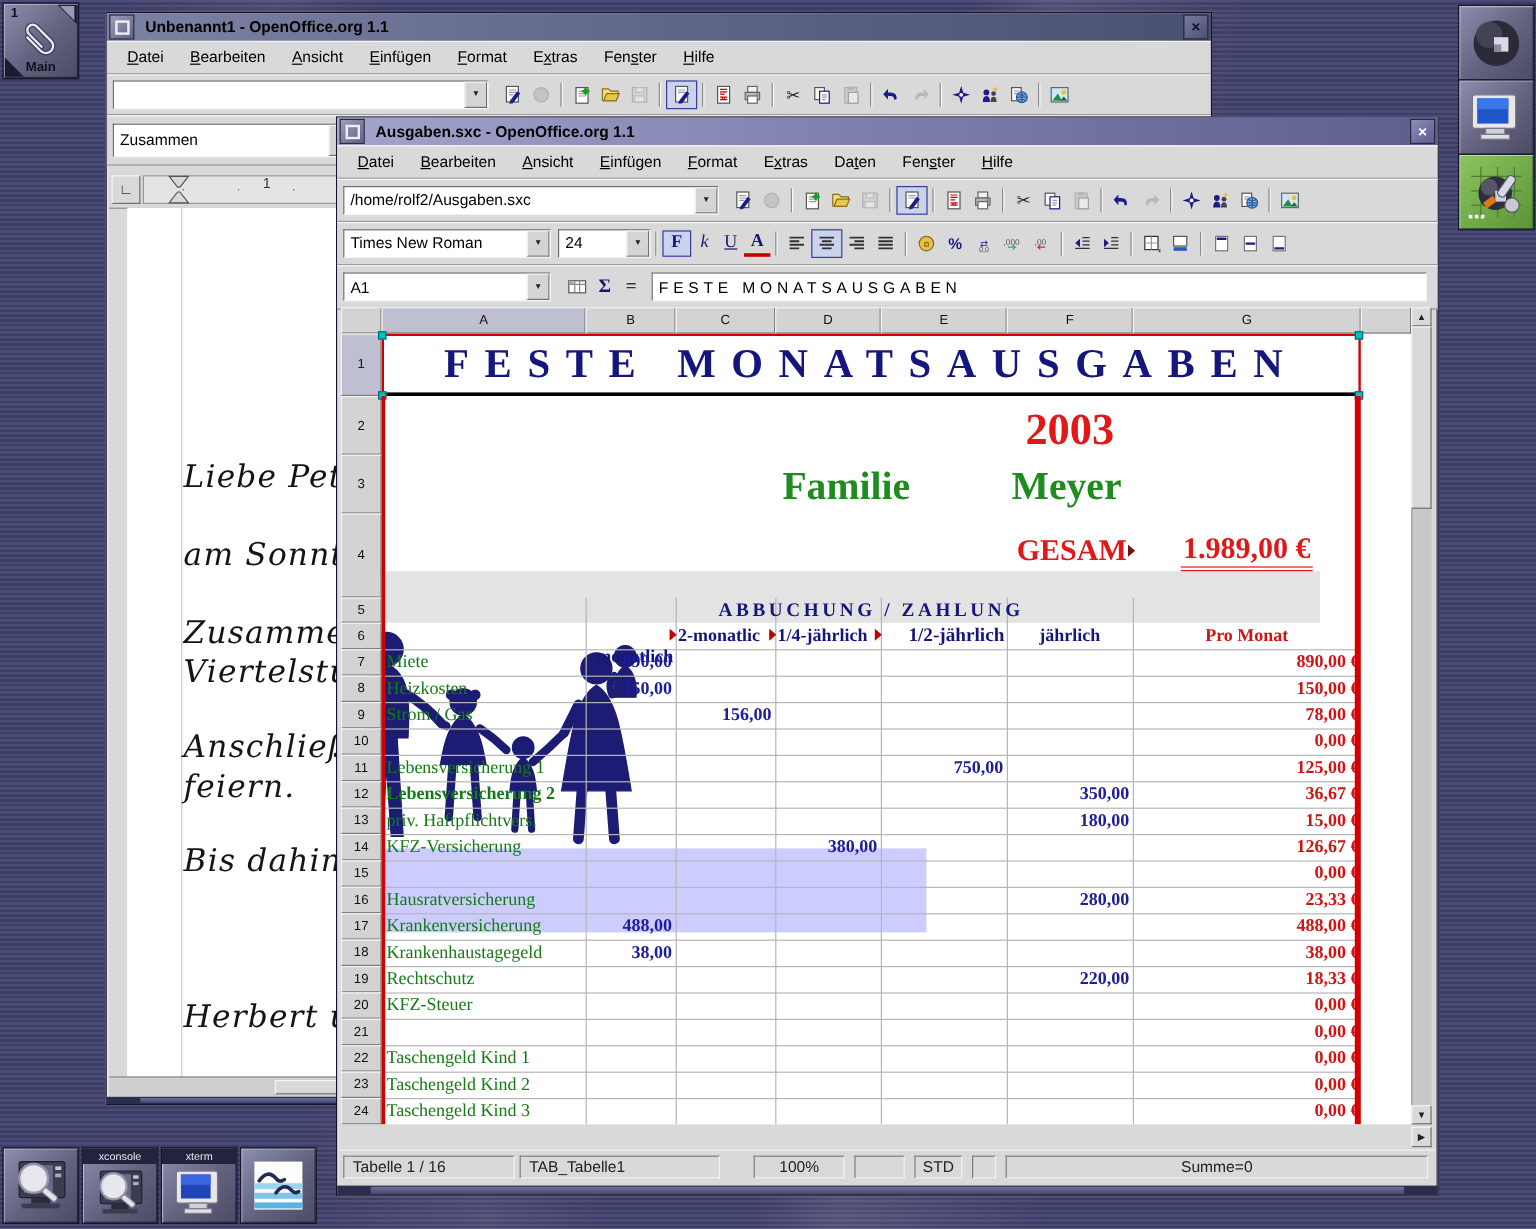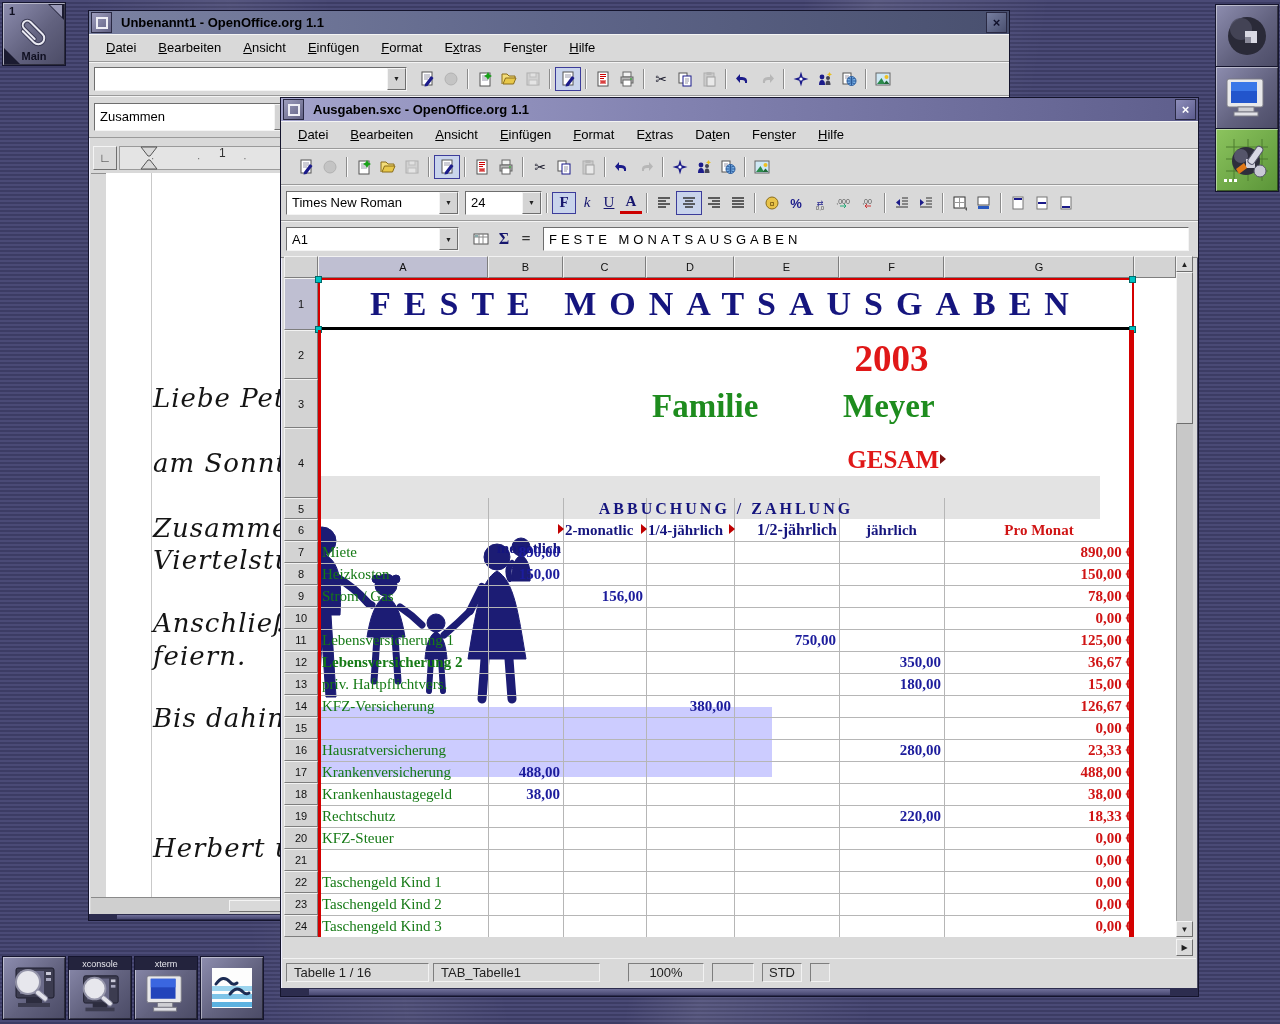--- a/index.html
+++ b/index.html
@@ -408,20 +408,24 @@
         <div class="menuitem"><u>A</u>nsicht</div>
         <div class="menuitem"><u>E</u>infügen</div>
         <div class="menuitem"><u>F</u>ormat</div>
         <div class="menuitem">E<u>x</u>tras</div>
         <div class="menuitem">Da<u>t</u>en</div>
         <div class="menuitem">Fen<u>s</u>ter</div>
         <div class="menuitem"><u>H</u>ilfe</div>
       </div>
 
     <div class="toolbar" style="height:35px;">
+      <div class="combo" style="width:288px;">
+        <span>/home/rolf2/Ausgaben.sxc</span>
+        <span class="arrow">▼</span>
+      </div>
       <span style="width:8px"></span>
       <span style="display:inline-flex;align-items:center;">
           <span class="icon">
             <svg width="16" height="16" viewBox="0 0 16 16">
               <rect x="3" y="1" width="10" height="13" fill="#fff" stroke="#555"></rect>
               <path d="M5 4h6M5 6h6M5 8h4" stroke="#99a"></path>
               <path d="M6 13 L12 5 L14.5 7 L8.5 15 L5.5 15.5 Z" fill="#1b1b8a"></path>
             </svg>
           </span>
           <span class="icon dim">
@@ -774,20 +778,23 @@
     <path d="M237 36 C229 40 227 52 228 62 L246 62 C247 52 245 40 237 36 Z"></path>
     <path d="M226 60 Q222 50 228 44" stroke-width="6" fill="none" stroke-linecap="round"></path>
    </g>
           </svg></div>
         <div class="cell serif" style="left: 555px; top: 80px; width: 105px; height: 44px; justify-content: center; font-weight: bold; font-size: 37px; color: rgb(224, 24, 24);">2003</div>
         <div class="cell serif" style="left: 368px; top: 130px; width: 150px; height: 40px; font-weight: bold; font-size: 33px; color: rgb(30, 140, 30);">Familie</div>
         <div class="cell serif" style="left: 559px; top: 130px; width: 150px; height: 40px; font-weight: bold; font-size: 33px; color: rgb(30, 140, 30);">Meyer</div>
         <div class="" style="left: 362px; top: 172px; width: 488px; height: 70px; background: rgb(204, 204, 255);"></div>
         <div class="cell serif" style="left: 555px; top: 186px; width: 100px; height: 36px; justify-content: flex-end; font-weight: bold; font-size: 25px; color: rgb(224, 24, 24);">GESAM</div>
         <div class="trunc" style="left: 656px; top: 198px; width: 0px; height: 0px; border-left-color: rgb(122, 16, 16);"></div>
+        <div class="cell serif" style="left: 660px; top: 184px; width: 190px; height: 40px; justify-content: center; font-weight: bold; font-size: 25px; color: rgb(224, 24, 24);">
+          <span style="border-bottom:4px double #e01818;padding:0 2px;">1.989,00 €</span>
+        </div>
         <div class="cell serif" style="left: 34px; top: 242px; width: 816px; height: 21px; justify-content: center; font-weight: bold; font-size: 16px; letter-spacing: 3px; color: rgb(21, 21, 126);">ABBUCHUNG / ZAHLUNG</div>
         <div class="cell serif" style="left: 204px; top: 263px; width: 75px; height: 22px; font-weight: bold; font-size: 15px; color: rgb(21, 21, 126); justify-content: flex-end; padding: 0px 2px; margin-top: 18px;">monatlich</div>
         <div class="cell serif" style="left: 279px; top: 263px; width: 83px; height: 22px; font-weight: bold; font-size: 15px; color: rgb(21, 21, 126); justify-content: flex-start; padding: 0px 2px;">2-monatlic</div>
         <div class="cell serif" style="left: 362px; top: 263px; width: 88px; height: 22px; font-weight: bold; font-size: 15px; color: rgb(21, 21, 126); justify-content: flex-start; padding: 0px 2px;">1/4-jährlich</div>
         <div class="cell serif" style="left: 450px; top: 263px; width: 105px; height: 22px; font-weight: bold; font-size: 16px; color: rgb(21, 21, 126); justify-content: flex-end; padding: 0px 2px;">1/2-jährlich</div>
         <div class="cell serif" style="left: 555px; top: 263px; width: 105px; height: 22px; font-weight: bold; font-size: 15px; color: rgb(21, 21, 126); justify-content: center; padding: 0px 2px;">jährlich</div>
         <div class="cell serif" style="left: 660px; top: 263px; width: 190px; height: 22px; font-weight: bold; font-size: 15px; color: rgb(208, 20, 20); justify-content: center; padding: 0px 2px;">Pro Monat</div>
         <div class="trunc" style="left: 274px; top: 268px; width: 0px; height: 0px;"></div>
         <div class="trunc" style="left: 357px; top: 268px; width: 0px; height: 0px;"></div>
         <div class="trunc" style="left: 445px; top: 268px; width: 0px; height: 0px;"></div>
@@ -847,18 +854,19 @@
 
     <div class="sbtn" style="left:895px;top:841px;width:17px;height:17px;">▶</div>
 
     <div id="statusbar">
       <div class="panel" style="left:3px;width:143px;">Tabelle 1 / 16</div>
       <div class="panel" style="left:150px;width:167px;">TAB_Tabelle1</div>
       <div class="panel center" style="left:345px;width:76px;">100%</div>
       <div class="panel" style="left:429px;width:42px;"></div>
       <div class="panel center" style="left:479px;width:40px;">STD</div>
       <div class="panel" style="left:527px;width:20px;"></div>
+      <div class="panel center" style="left:555px;width:352px;">Summe=0</div>
     </div>
     <div class="resizebar" style="height:8px;">
         <i></i>
       </div>
   </div>
 </div>
 
 </body></html>

